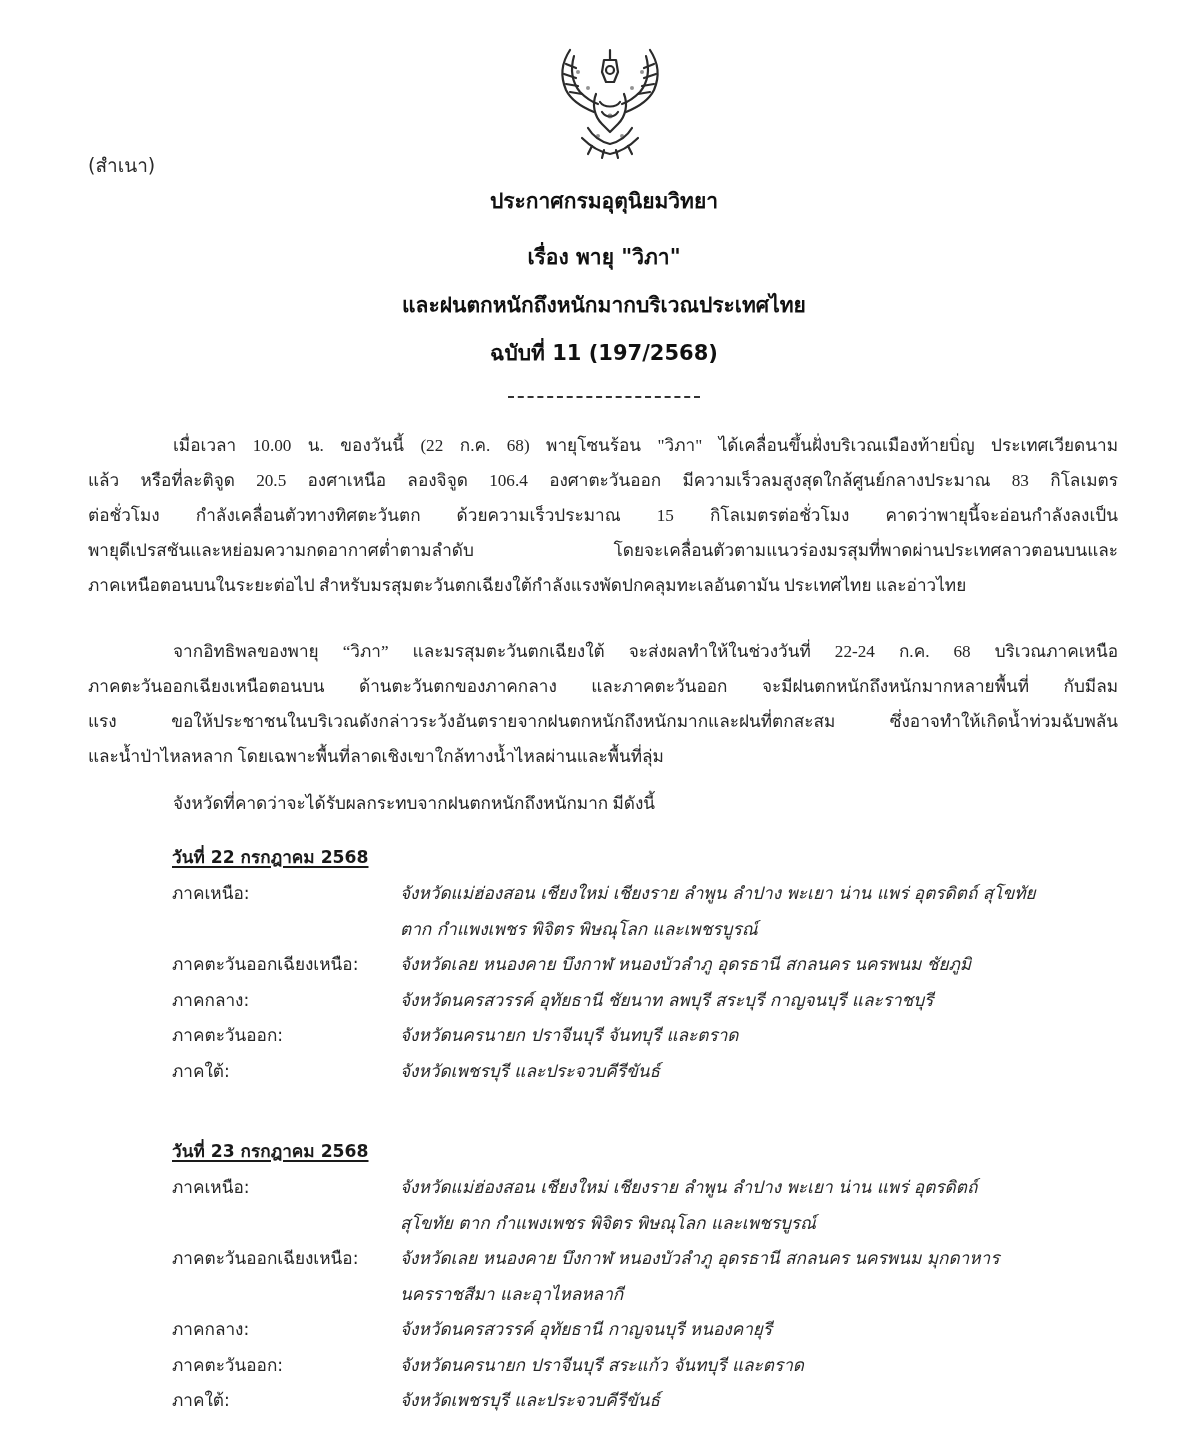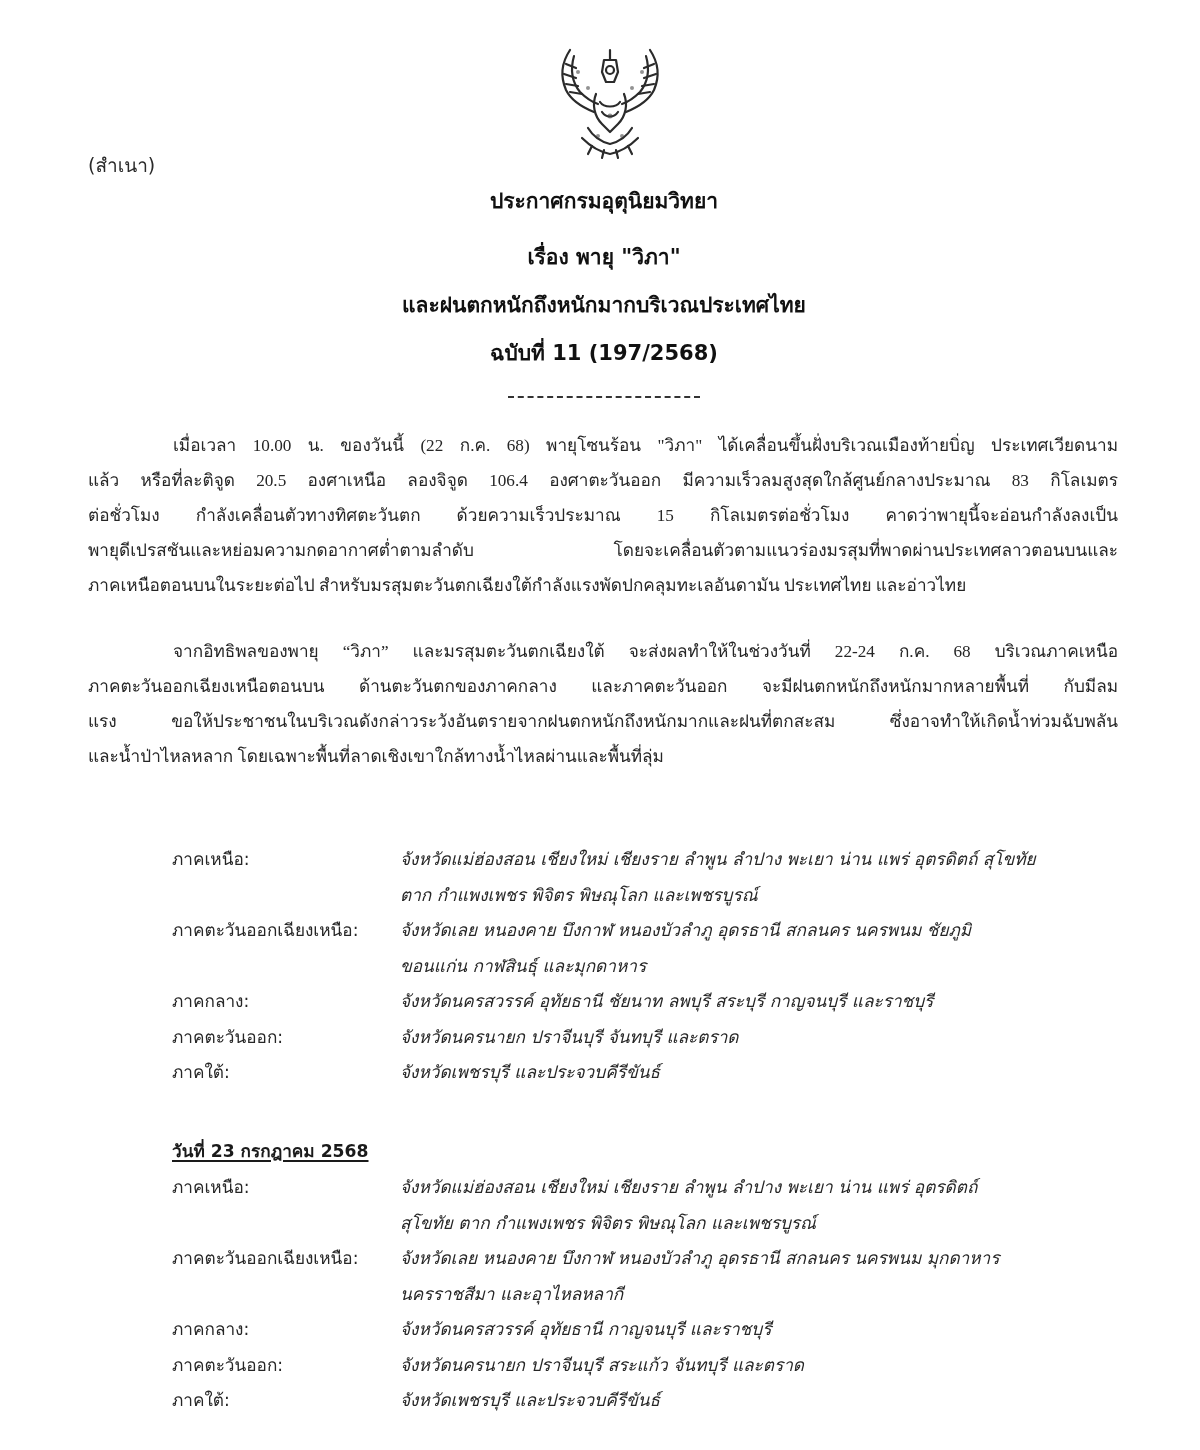--- a/index.html
+++ b/index.html
@@ -164,36 +164,39 @@
     <span class="line last">ภาคเหนือตอนบนในระยะต่อไป สำหรับมรสุมตะวันตกเฉียงใต้กำลังแรงพัดปกคลุมทะเลอันดามัน ประเทศไทย และอ่าวไทย</span>
   </div>
 
   <div class="para p2">
     <span class="line indent">จากอิทธิพลของพายุ “วิภา” และมรสุมตะวันตกเฉียงใต้ จะส่งผลทำให้ในช่วงวันที่ 22-24 ก.ค. 68 บริเวณภาคเหนือ</span>
     <span class="line">ภาคตะวันออกเฉียงเหนือตอนบน ด้านตะวันตกของภาคกลาง และภาคตะวันออก จะมีฝนตกหนักถึงหนักมากหลายพื้นที่ กับมีลม</span>
     <span class="line">แรง ขอให้ประชาชนในบริเวณดังกล่าวระวังอันตรายจากฝนตกหนักถึงหนักมากและฝนที่ตกสะสม ซึ่งอาจทำให้เกิดน้ำท่วมฉับพลัน</span>
     <span class="line last">และน้ำป่าไหลหลาก โดยเฉพาะพื้นที่ลาดเชิงเขาใกล้ทางน้ำไหลผ่านและพื้นที่ลุ่ม</span>
   </div>
 
+  <div class="para p3">
+    <span class="line last">จังหวัดที่คาดว่าจะได้รับผลกระทบจากฝนตกหนักถึงหนักมาก มีดังนี้</span>
+  </div>
 
   <div class="section s1">
+    <div class="date-head">วันที่ 22 กรกฎาคม 2568</div>
 
     <div class="row">
       <div class="region">ภาคเหนือ:</div>
       <div class="provinces">
         <span class="pl">จังหวัดแม่ฮ่องสอน เชียงใหม่ เชียงราย ลำพูน ลำปาง พะเยา น่าน แพร่ อุตรดิตถ์ สุโขทัย</span>
         <span class="pl">ตาก กำแพงเพชร พิจิตร พิษณุโลก และเพชรบูรณ์</span>
       </div>
     </div>
 
     <div class="row">
       <div class="region">ภาคตะวันออกเฉียงเหนือ:</div>
       <div class="provinces">
         <span class="pl">จังหวัดเลย หนองคาย บึงกาฬ หนองบัวลำภู อุดรธานี สกลนคร นครพนม ชัยภูมิ</span>
-        <span class="pl">ขอนแก่น กาฬสินธุ์ และมุกดาหาร</span>
       </div>
     </div>
 
     <div class="row">
       <div class="region">ภาคกลาง:</div>
       <div class="provinces">
         <span class="pl">จังหวัดนครสวรรค์ อุทัยธานี ชัยนาท ลพบุรี สระบุรี กาญจนบุรี และราชบุรี</span>
       </div>
     </div>
 
@@ -227,21 +230,21 @@
       <div class="region">ภาคตะวันออกเฉียงเหนือ:</div>
       <div class="provinces">
         <span class="pl">จังหวัดเลย หนองคาย บึงกาฬ หนองบัวลำภู อุดรธานี สกลนคร นครพนม มุกดาหาร</span>
         <span class="pl">นครราชสีมา และอุาไหลหลากี</span>
       </div>
     </div>
 
     <div class="row">
       <div class="region">ภาคกลาง:</div>
       <div class="provinces">
-        <span class="pl">จังหวัดนครสวรรค์ อุทัยธานี กาญจนบุรี และราชบุรี</span>
+        <span class="pl">จังหวัดนครสวรรค์ อุทัยธานี กาญจนบุรี หนองคายุรี</span>
       </div>
     </div>
 
     <div class="row">
       <div class="region">ภาคตะวันออก:</div>
       <div class="provinces">
         <span class="pl">จังหวัดนครนายก ปราจีนบุรี สระแก้ว จันทบุรี และตราด</span>
       </div>
     </div>
 

